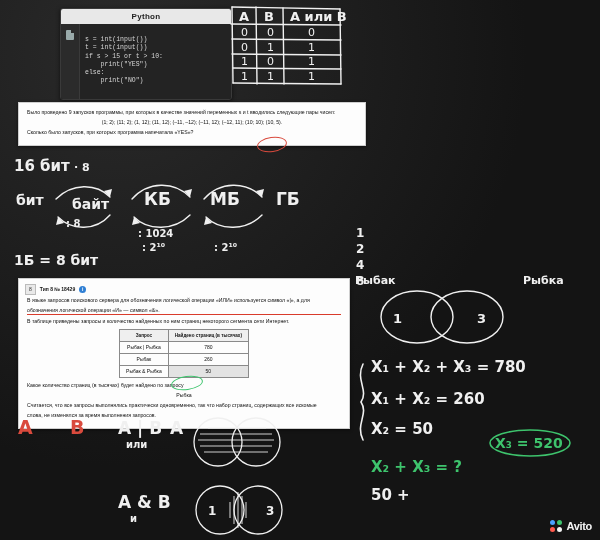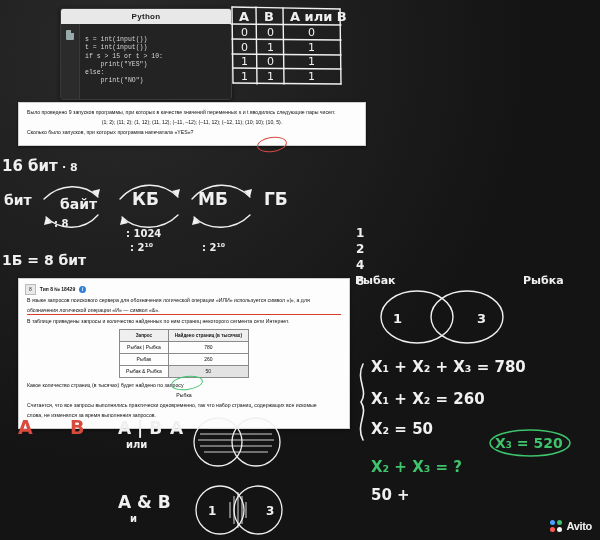--- a/index.html
+++ b/index.html
@@ -154,21 +154,21 @@
     </svg>
   </div>
 
   <div class="abs doc doc1">
     <p>Было проведено 9 запусков программы, при которых в качестве значений переменных s и t вводились следующие пары чисел:</p>
     <p class="center">(1; 2); (11; 2); (1, 12); (11, 12); (–11, –12); (–11, 12); (–12, 11); (10; 10); (10, 5).</p>
     <p>Сколько было запусков, при которых программа напечатала «YES»?</p>
     <div class="ellipse" style="left:238px;top:34px;width:28px;height:13px;"></div>
   </div>
 
-  <div class="abs" style="left:2px;top:155px;width:310px;height:115px;">
+  <div class="abs" style="left:14px;top:155px;width:310px;height:115px;">
     <svg width="310" height="115" viewBox="0 0 310 115">
 
       <g stroke="#f0f0f0" stroke-width="1.4" fill="none" stroke-linecap="round">
         <path d="M42,44 C58,28 82,28 96,42"></path>
         <path d="M96,60 C82,76 58,76 44,62"></path>
         <path d="M118,44 C134,26 160,26 176,42"></path>
         <path d="M176,60 C160,76 134,76 120,62"></path>
         <path d="M190,44 C206,26 232,26 248,42"></path>
         <path d="M248,60 C232,76 206,76 192,62"></path>
       </g>

